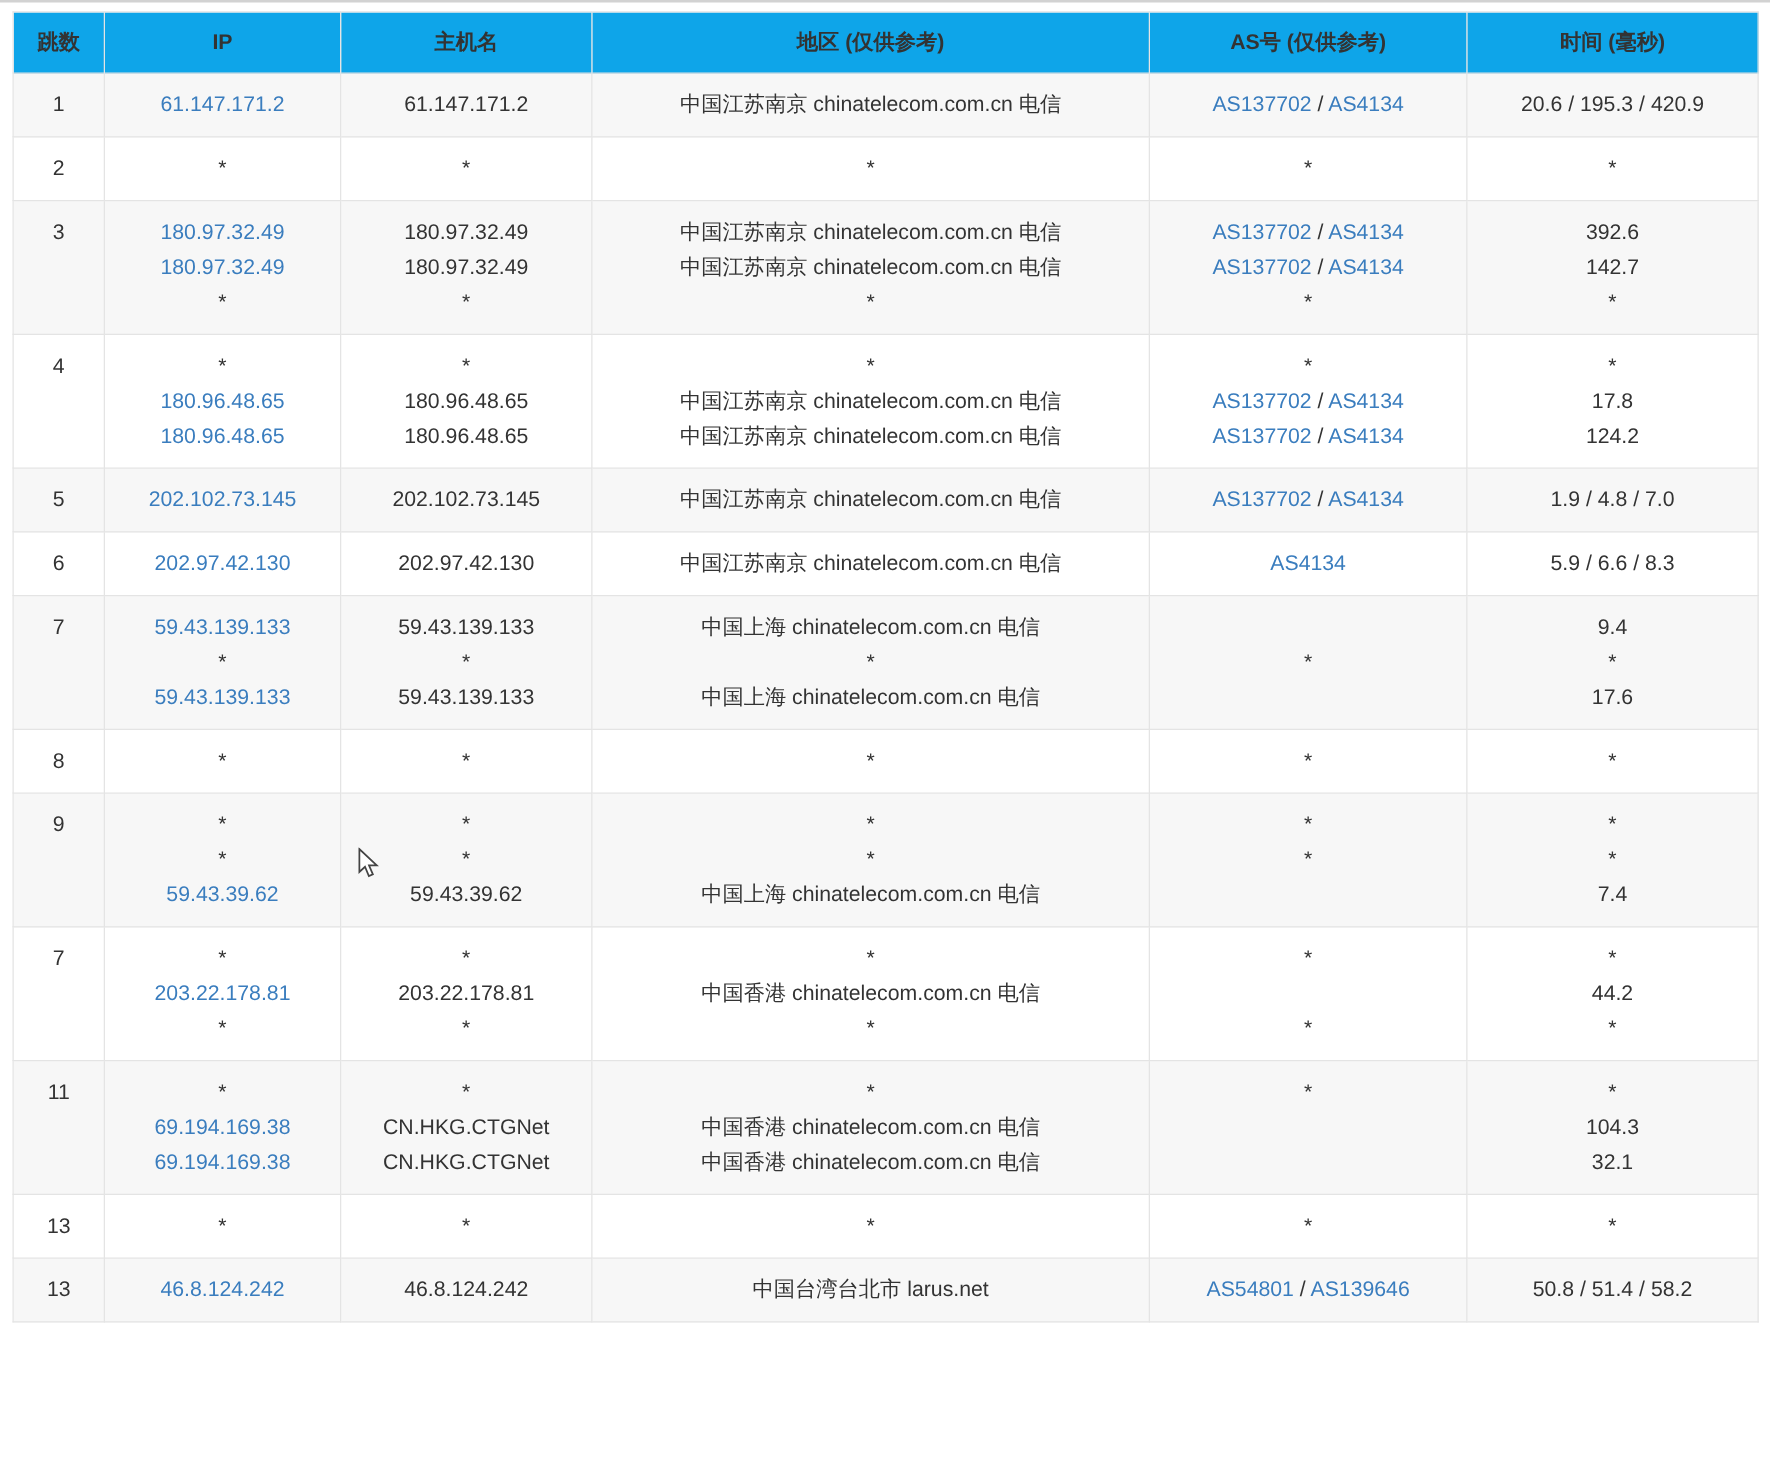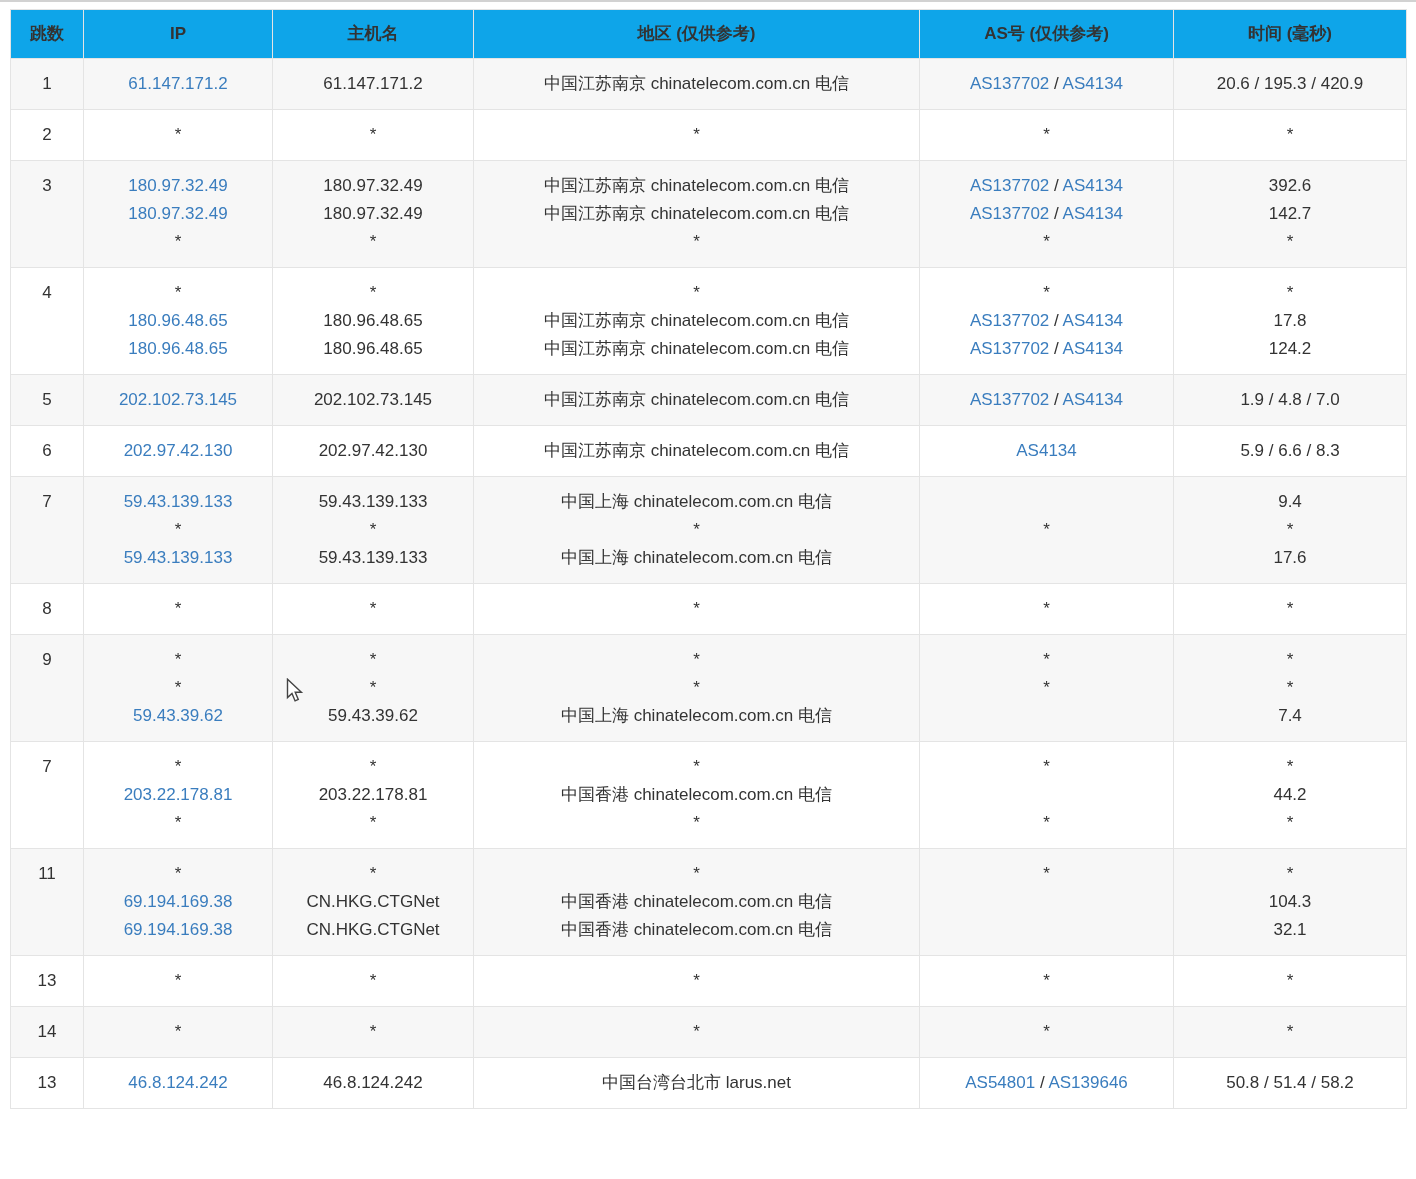--- a/index.html
+++ b/index.html
@@ -348,40 +348,20 @@
         </td>
         <td>
           <div class="line">*</div>
         </td>
         <td>
           <div class="line">*</div>
         </td>
       </tr>
       <tr>
         <td>
-          <div class="line">14</div>
-        </td>
-        <td>
-          <div class="line">*</div>
-        </td>
-        <td>
-          <div class="line">*</div>
-        </td>
-        <td>
-          <div class="line">*</div>
-        </td>
-        <td>
-          <div class="line">*</div>
-        </td>
-        <td>
-          <div class="line">*</div>
-        </td>
-      </tr>
-      <tr>
-        <td>
           <div class="line">13</div>
         </td>
         <td>
           <div class="line"><span class="link">46.8.124.242</span></div>
         </td>
         <td>
           <div class="line">46.8.124.242</div>
         </td>
         <td>
           <div class="line">中国台湾台北市 larus.net</div>

